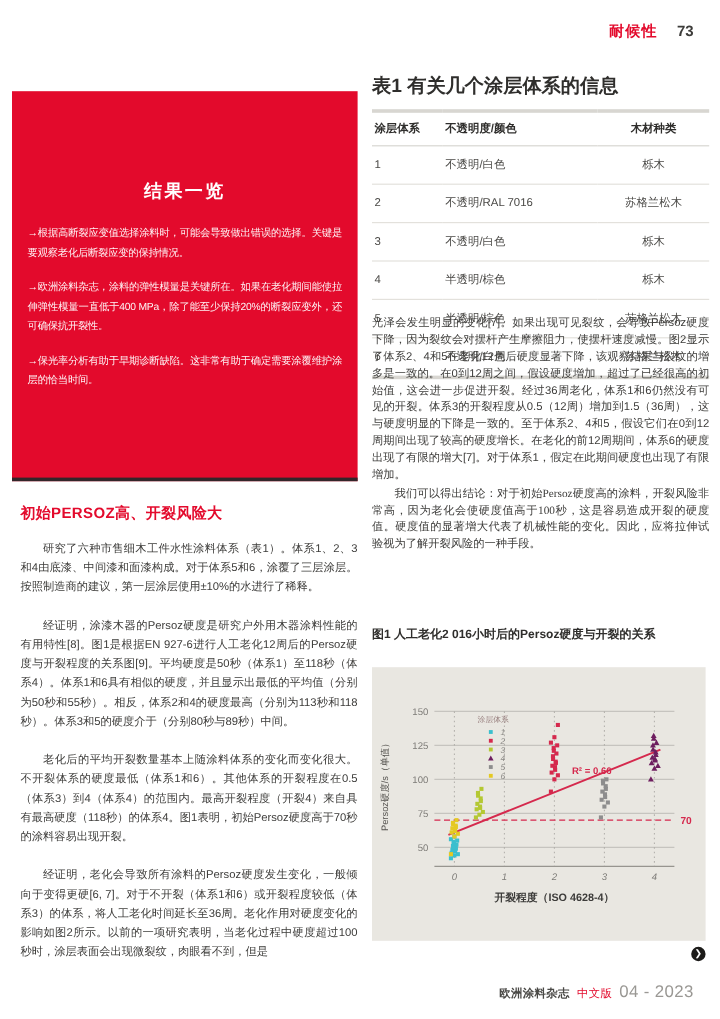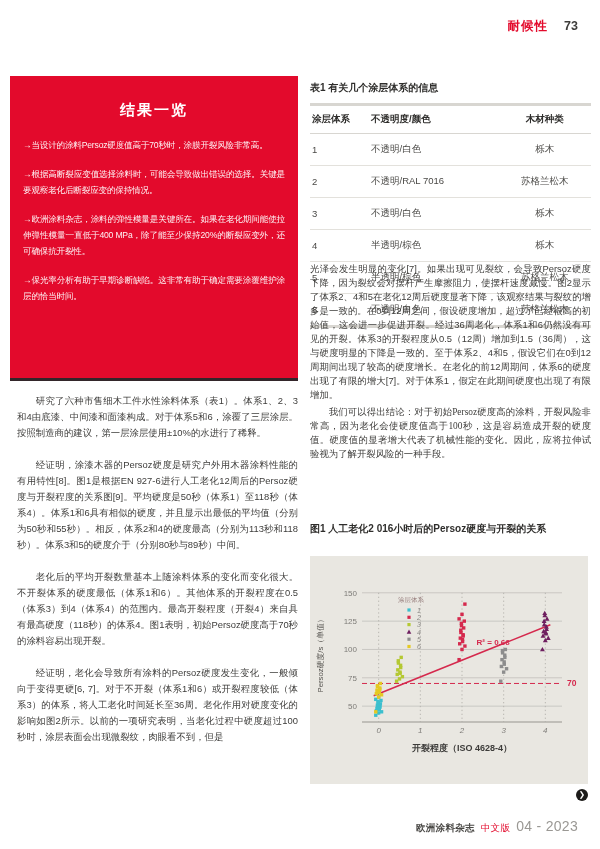--- a/index.html
+++ b/index.html
@@ -13,21 +13,21 @@
 
   
   .page-header{position:absolute;top:18px;right:22px;font-size:12.5px;font-weight:bold;}
   .page-header .section{color:#e30a2c;margin-right:16px;letter-spacing:1px;}
   .page-header .pagenum{color:#3d3c3a;}
 
   
   .col-left{position:absolute;left:10px;top:76px;width:288px;}
   .results-box{
     background:#e30a2c;border-bottom:3px solid #33262a;
-    padding:25px 13px 74px 13px;box-sizing:border-box;color:#ffffff;
+    padding:74px 13px 74px 13px;box-sizing:border-box;color:#ffffff;
   }
   .results-box h2{
     margin:0 0 17px 0;text-align:center;font-size:15px;font-weight:bold;
     letter-spacing:2px;color:#ffffff;
   }
   .results-box .bullet{
     margin:0 0 13px 0;font-size:8.6px;line-height:16px;text-align:justify;
     color:rgba(255,255,255,.95);letter-spacing:-0.2px;
   }
   .results-box .bullet:last-child{margin-bottom:0;}
@@ -36,21 +36,21 @@
     margin:19px 0 0 7px;font-size:12.5px;font-weight:bold;color:#e30a2c;letter-spacing:.3px;
   }
   .body-para{
     margin:16px 0 0 7px;font-size:9.4px;line-height:16px;text-align:justify;color:#3d3c3a;
   }
   .body-para.indent{text-indent:2em;}
   .body-para.first{margin-top:12px;}
 
   
   .col-right{position:absolute;left:310px;top:62px;width:281px;}
-  .table-title{font-size:10px;font-weight:bold;color:#2f2e2c;margin:19px 0 8px 0;}
+  .table-title{font-size:16px;font-weight:bold;color:#2f2e2c;margin:0 0 8px 0;}
   table.info{width:100%;border-collapse:collapse;font-size:9.5px;color:#4a4946;
     border-top:3px solid #d8d6d1;border-bottom:3px solid #d8d6d1;}
   table.info th{font-weight:bold;color:#2f2e2c;border-bottom:1px solid #d8d6d1;
     padding:7px 2px;}
   table.info td{border-bottom:1px solid #e3e1dc;padding:9px 2px;}
   table.info tr:last-child td{border-bottom:none;}
   table.info .c0{text-align:left;width:21%;}
   table.info .c1{text-align:left;width:46%;}
   table.info .c2{text-align:center;width:33%;}
 
@@ -90,25 +90,25 @@
 
 <div class="page">
 
   <div class="page-header">
     <span class="section">耐候性</span><span class="pagenum">73</span>
   </div>
 
   <div class="col-left">
     <aside class="results-box">
       <h2>结果一览</h2>
-      <p class="bullet">→当设计的涂料Persoz硬度值高于70秒时，涂膜开裂风险非常高。</p>
       <p class="bullet">→根据高断裂应变值选择涂料时，可能会导致做出错误的选择。关键是要观察老化后断裂应变的保持情况。</p>
       <p class="bullet">→欧洲涂料杂志，涂料的弹性模量是关键所在。如果在老化期间能使拉伸弹性模量一直低于400 MPa，除了能至少保持20%的断裂应变外，还可确保抗开裂性。</p>
       <p class="bullet">→保光率分析有助于早期诊断缺陷。这非常有助于确定需要涂覆维护涂层的恰当时间。</p>
     </aside>
+    <h3 class="article-heading">初始PERSOZ高、开裂风险大</h3>
     <p class="body-para indent first">研究了六种市售细木工件水性涂料体系（表1）。体系1、2、3和4由底漆、中间漆和面漆构成。对于体系5和6，涂覆了三层涂层。按照制造商的建议，第一层涂层使用±10%的水进行了稀释。</p>
     <p class="body-para indent">经证明，涂漆木器的Persoz硬度是研究户外用木器涂料性能的有用特性[8]。图1是根据EN 927-6进行人工老化12周后的Persoz硬度与开裂程度的关系图[9]。平均硬度是50秒（体系1）至118秒（体系4）。体系1和6具有相似的硬度，并且显示出最低的平均值（分别为50秒和55秒）。相反，体系2和4的硬度最高（分别为113秒和118秒）。体系3和5的硬度介于（分别80秒与89秒）中间。</p>
     <p class="body-para indent">老化后的平均开裂数量基本上随涂料体系的变化而变化很大。不开裂体系的硬度最低（体系1和6）。其他体系的开裂程度在0.5（体系3）到4（体系4）的范围内。最高开裂程度（开裂4）来自具有最高硬度（118秒）的体系4。图1表明，初始Persoz硬度高于70秒的涂料容易出现开裂。</p>
     <p class="body-para indent">经证明，老化会导致所有涂料的Persoz硬度发生变化，一般倾向于变得更硬[6, 7]。对于不开裂（体系1和6）或开裂程度较低（体系3）的体系，将人工老化时间延长至36周。老化作用对硬度变化的影响如图2所示。以前的一项研究表明，当老化过程中硬度超过100秒时，涂层表面会出现微裂纹，肉眼看不到，但是</p>
   </div>
 
   <div class="col-right">
     <div class="table-block">
       <div class="table-title">表1 有关几个涂层体系的信息</div>
       <table class="info">

